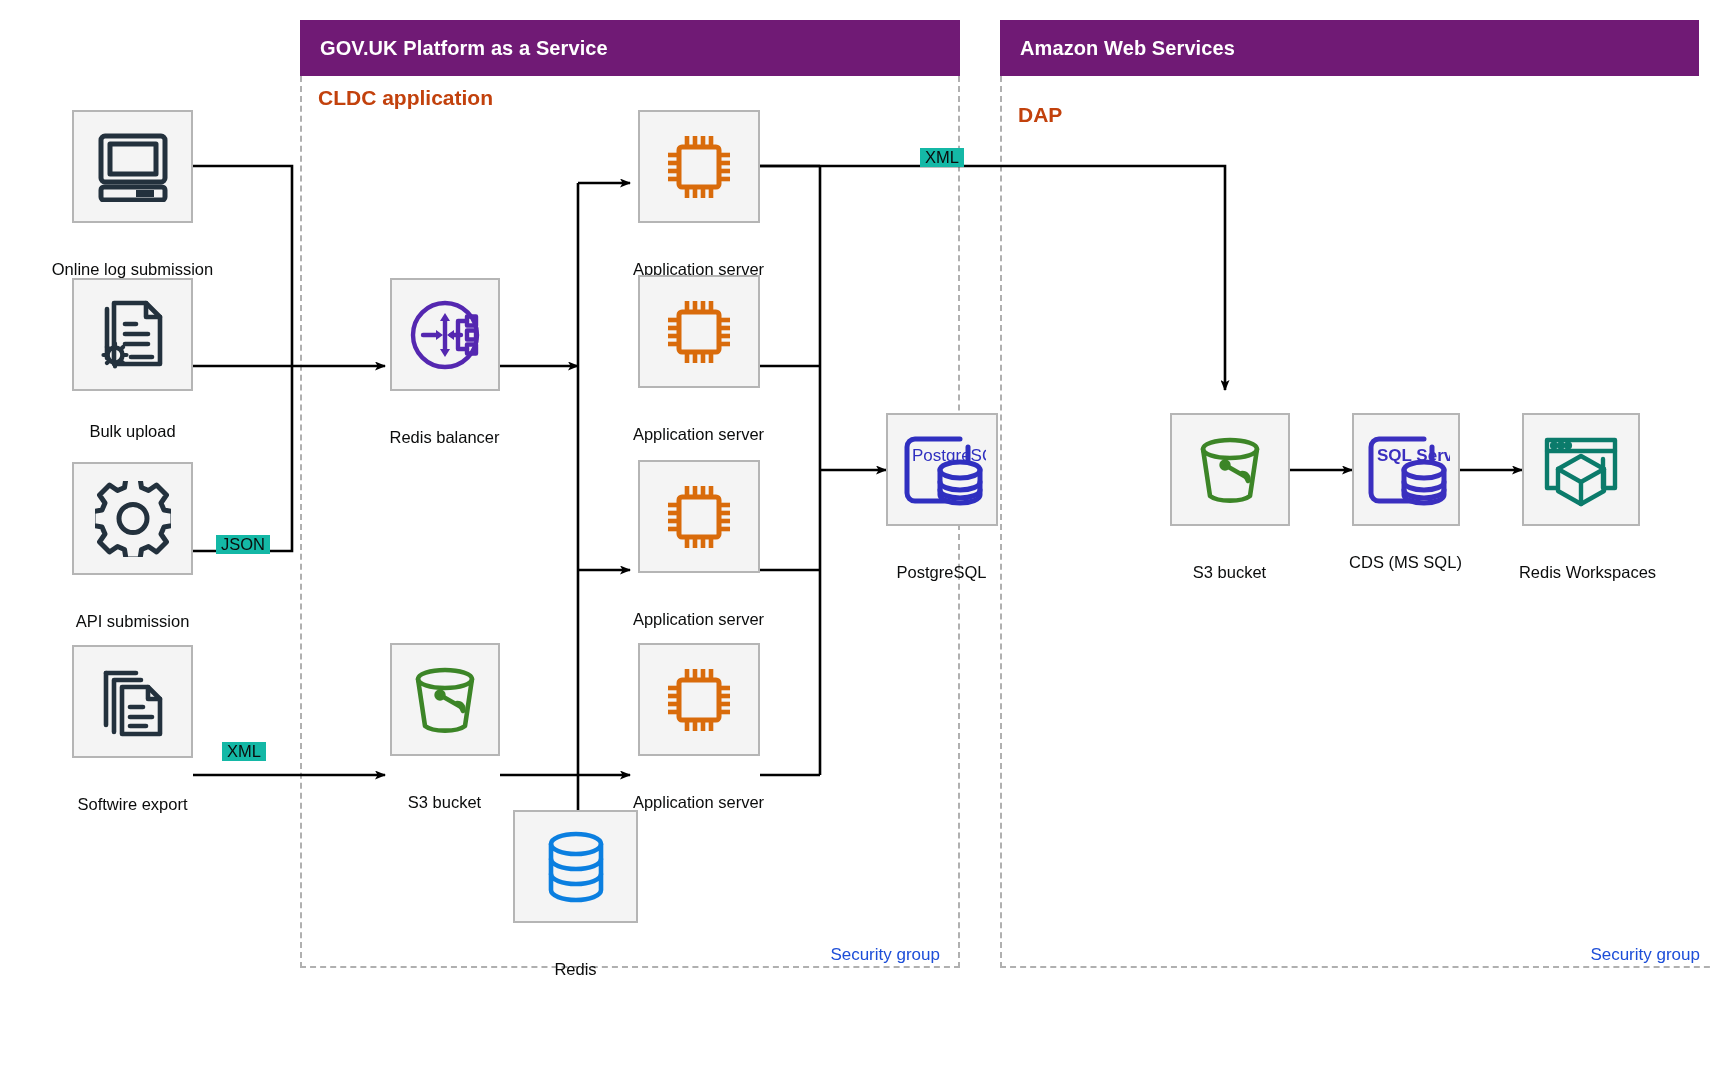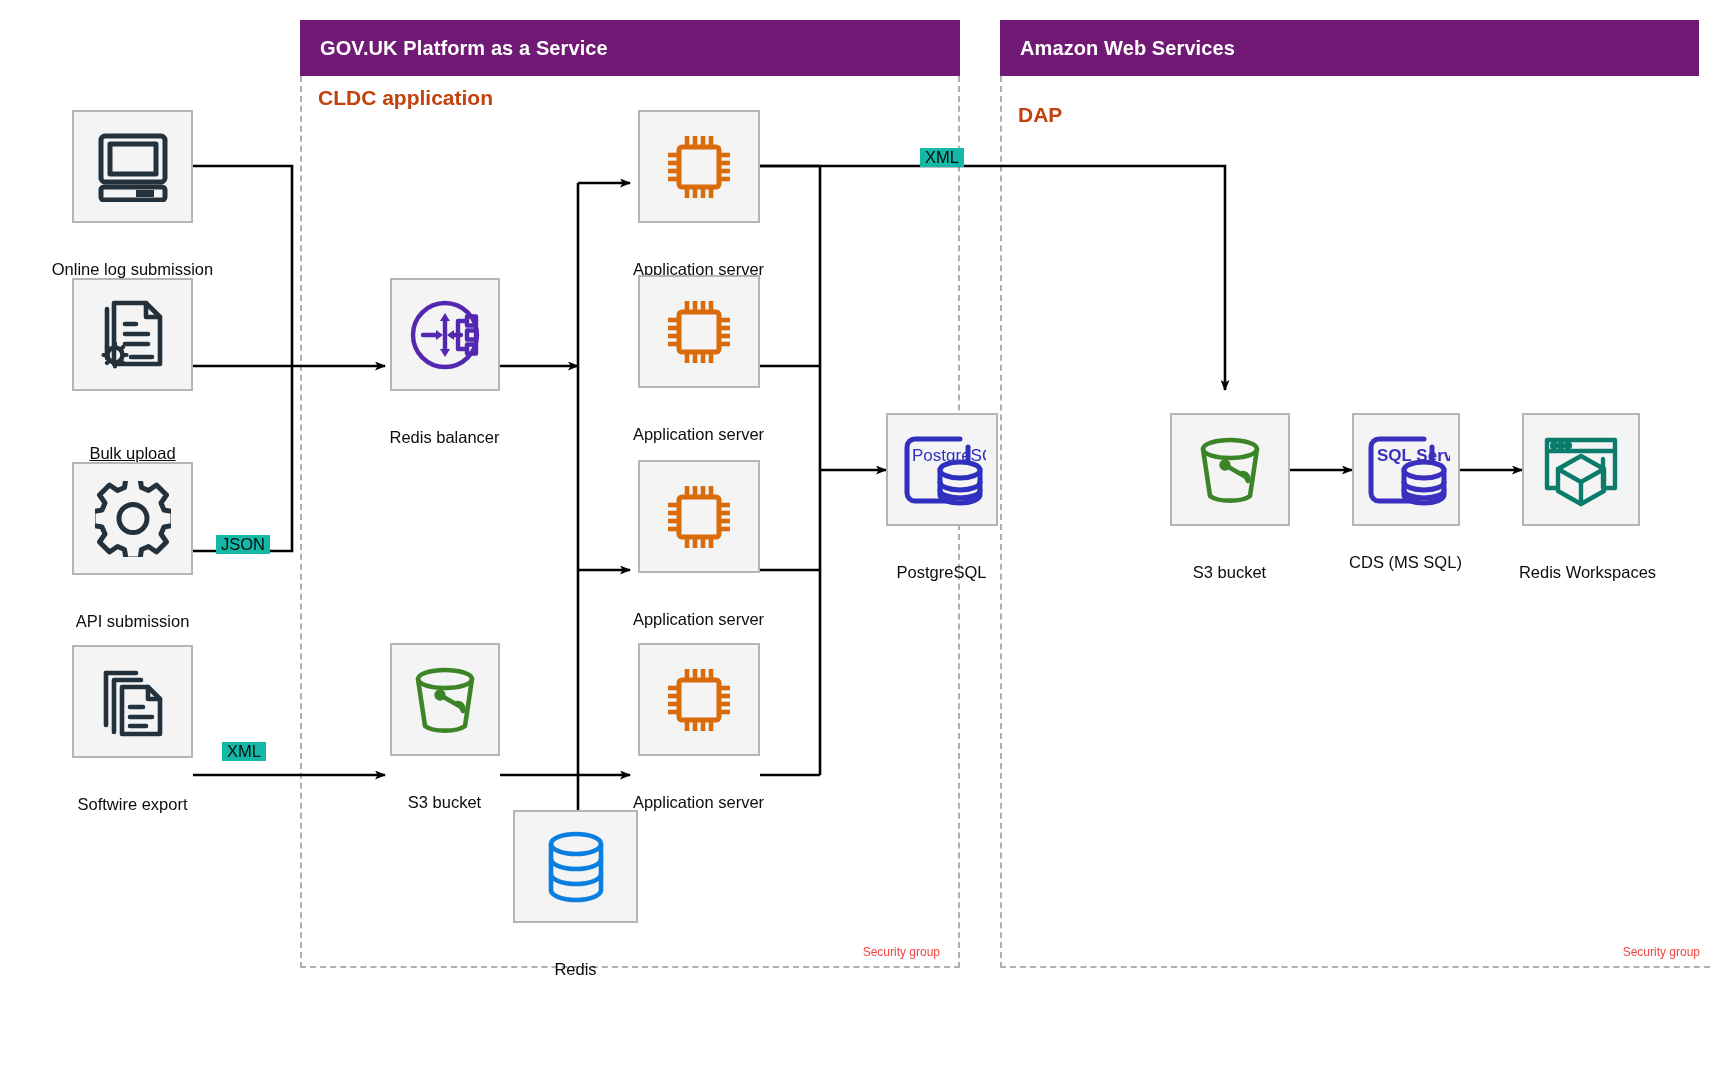--- a/index.html
+++ b/index.html
@@ -13,21 +13,21 @@
     padding-left:20px;box-sizing:border-box;letter-spacing:.1px;
   }
   
   .security-region{
     position:absolute;border:2px dashed #b0b0b0;border-top:none;box-sizing:border-box;
   }
   .region-label{
     position:absolute;font-size:21px;font-weight:bold;color:#c2410c;text-align:center;
   }
   .security-text{
-    position:absolute;font-size:12px;color:#ef4444;text-align:right;
+    position:absolute;font-size:17px;color:#1d4ed8;text-align:right;
   }
 
   
   .node{position:absolute;}
   .tile{
     position:absolute;background:#f4f4f4;border:2px solid #b5b5b5;box-sizing:border-box;
     display:flex;align-items:center;justify-content:center;
   }
   .tile svg{display:block;}
   .node-label{
@@ -132,21 +132,21 @@
           <path d="M9,11 L9,60"></path>
           <line x1="27" y1="26" x2="38" y2="26"></line>
           <line x1="27" y1="36" x2="50" y2="36"></line>
           <line x1="27" y1="46" x2="50" y2="46"></line>
           <line x1="33" y1="59" x2="54" y2="59"></line>
           <circle cx="17" cy="57" r="7.5"></circle>
           <path d="M17,45.5 L17,49 M17,65 L17,68.5 M8.9,48.9 L11.3,51.3 M22.7,62.7 L25.1,65.1 M5.5,57 L9,57 M25,57 L28.5,57 M8.9,65.1 L11.3,62.7 M22.7,51.3 L25.1,48.9" stroke-width="4.2"></path>
         </g>
       </svg>
     </div>
-    <div class="node-label" style="left:-32px;top:138px;width:185px;text-decoration:underline;">Bulk upload</div>
+    <div class="node-label" style="left:-32px;top:116px;width:185px;">Bulk upload</div>
   </div>
 
   <div class="node" style="left:72px;top:462px;">
     <div class="tile" style="left:0;top:0;width:121px;height:113px;">
       <svg width="76" height="76" viewBox="0 0 76 76">
         <g fill="none" stroke="#23313d" stroke-width="5" stroke-linejoin="round">
           <path d="M31,4 L45,4 L46.5,13.5 L53.5,16.5 L61.5,11 L71.5,21 L66,29 L69,36 L78,37.5 L78,51.5 L69,53 L66,60 L71.5,68 L61.5,78 L53.5,72.5 L46.5,75.5 L45,85 L31,85 L29.5,75.5 L22.5,72.5 L14.5,78 L4.5,68 L10,60 L7,53 L-2,51.5 L-2,37.5 L7,36 L10,29 L4.5,21 L14.5,11 L22.5,16.5 L29.5,13.5 Z" transform="translate(0,-7)"></path>
           <circle cx="38" cy="37.5" r="14"></circle>
         </g>
       </svg>

